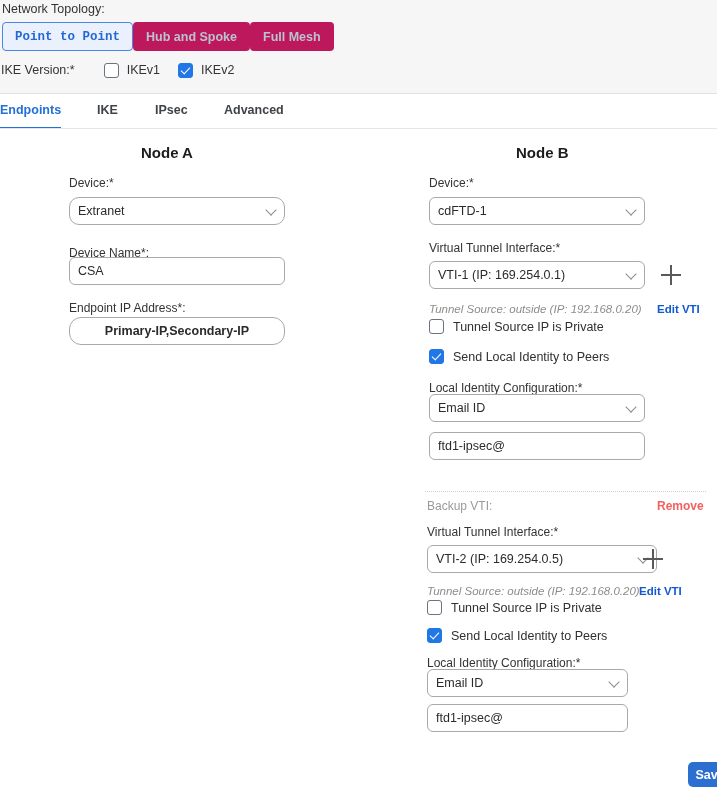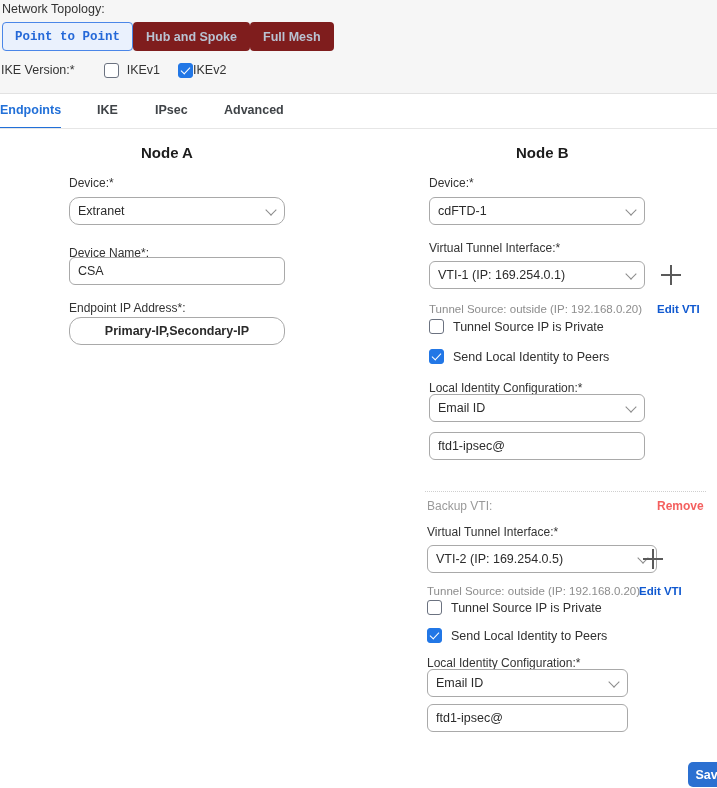--- a/index.html
+++ b/index.html
@@ -42,21 +42,21 @@
     overflow: visible;
   }
   .seg-btn {
     height: 29px;
     line-height: 29px;
     box-sizing: border-box;
     padding: 0 12px;
     font-size: 12.5px;
     font-weight: bold;
     color: #b9c3d2;
-    background: #7f1d1d;
+    background: #be185d;
     border: 1px solid transparent;
     border-radius: 4px;
     white-space: nowrap;
   }
   .seg-btn.active {
     color: #2468d8;
     background: #eaf1fd;
     border: 1.5px solid #4a86e8;
     border-radius: 4px;
     font-family: Liberation Mono, monospace;
@@ -192,20 +192,21 @@
     position: absolute;
     background: #5a5a5a;
   }
   .plus-btn::before { left: 0; top: 9px; width: 20px; height: 1.6px; }
   .plus-btn::after  { top: 0; left: 9px; height: 20px; width: 1.6px; }
 
   
   .tunnel-src {
     position: absolute;
     font-size: 11.5px;
+    font-style: italic;
     color: #8d8d8d;
     white-space: nowrap;
   }
   .edit-vti {
     position: absolute;
     font-size: 11.5px;
     font-weight: bold;
     color: #1059d0;
     white-space: nowrap;
   }
@@ -274,21 +275,21 @@
   <div class="seg-btn">Hub and Spoke</div>
   <div class="seg-btn">Full Mesh</div>
 </div>
 
 <div class="ike-row">
   <span class="ike-label">IKE Version:*</span>
   <span style="display:inline-flex;align-items:center;gap:8px;margin-left:29px;">
     <span class="cb"></span>
     <span class="cb-text">IKEv1</span>
   </span>
-  <span style="display:inline-flex;align-items:center;gap:0;margin-left:18px;">
+  <span style="display:inline-flex;align-items:center;gap:8px;margin-left:18px;">
     <span class="cb checked"></span>
     <span class="cb-text">IKEv2</span>
   </span>
 </div>
 
 <div class="tab-divider"></div>
 <div class="tabs">
   <div class="tab active" style="left:0px;">Endpoints</div>
   <div class="tab" style="left:97px;">IKE</div>
   <div class="tab" style="left:155px;">IPsec</div>

